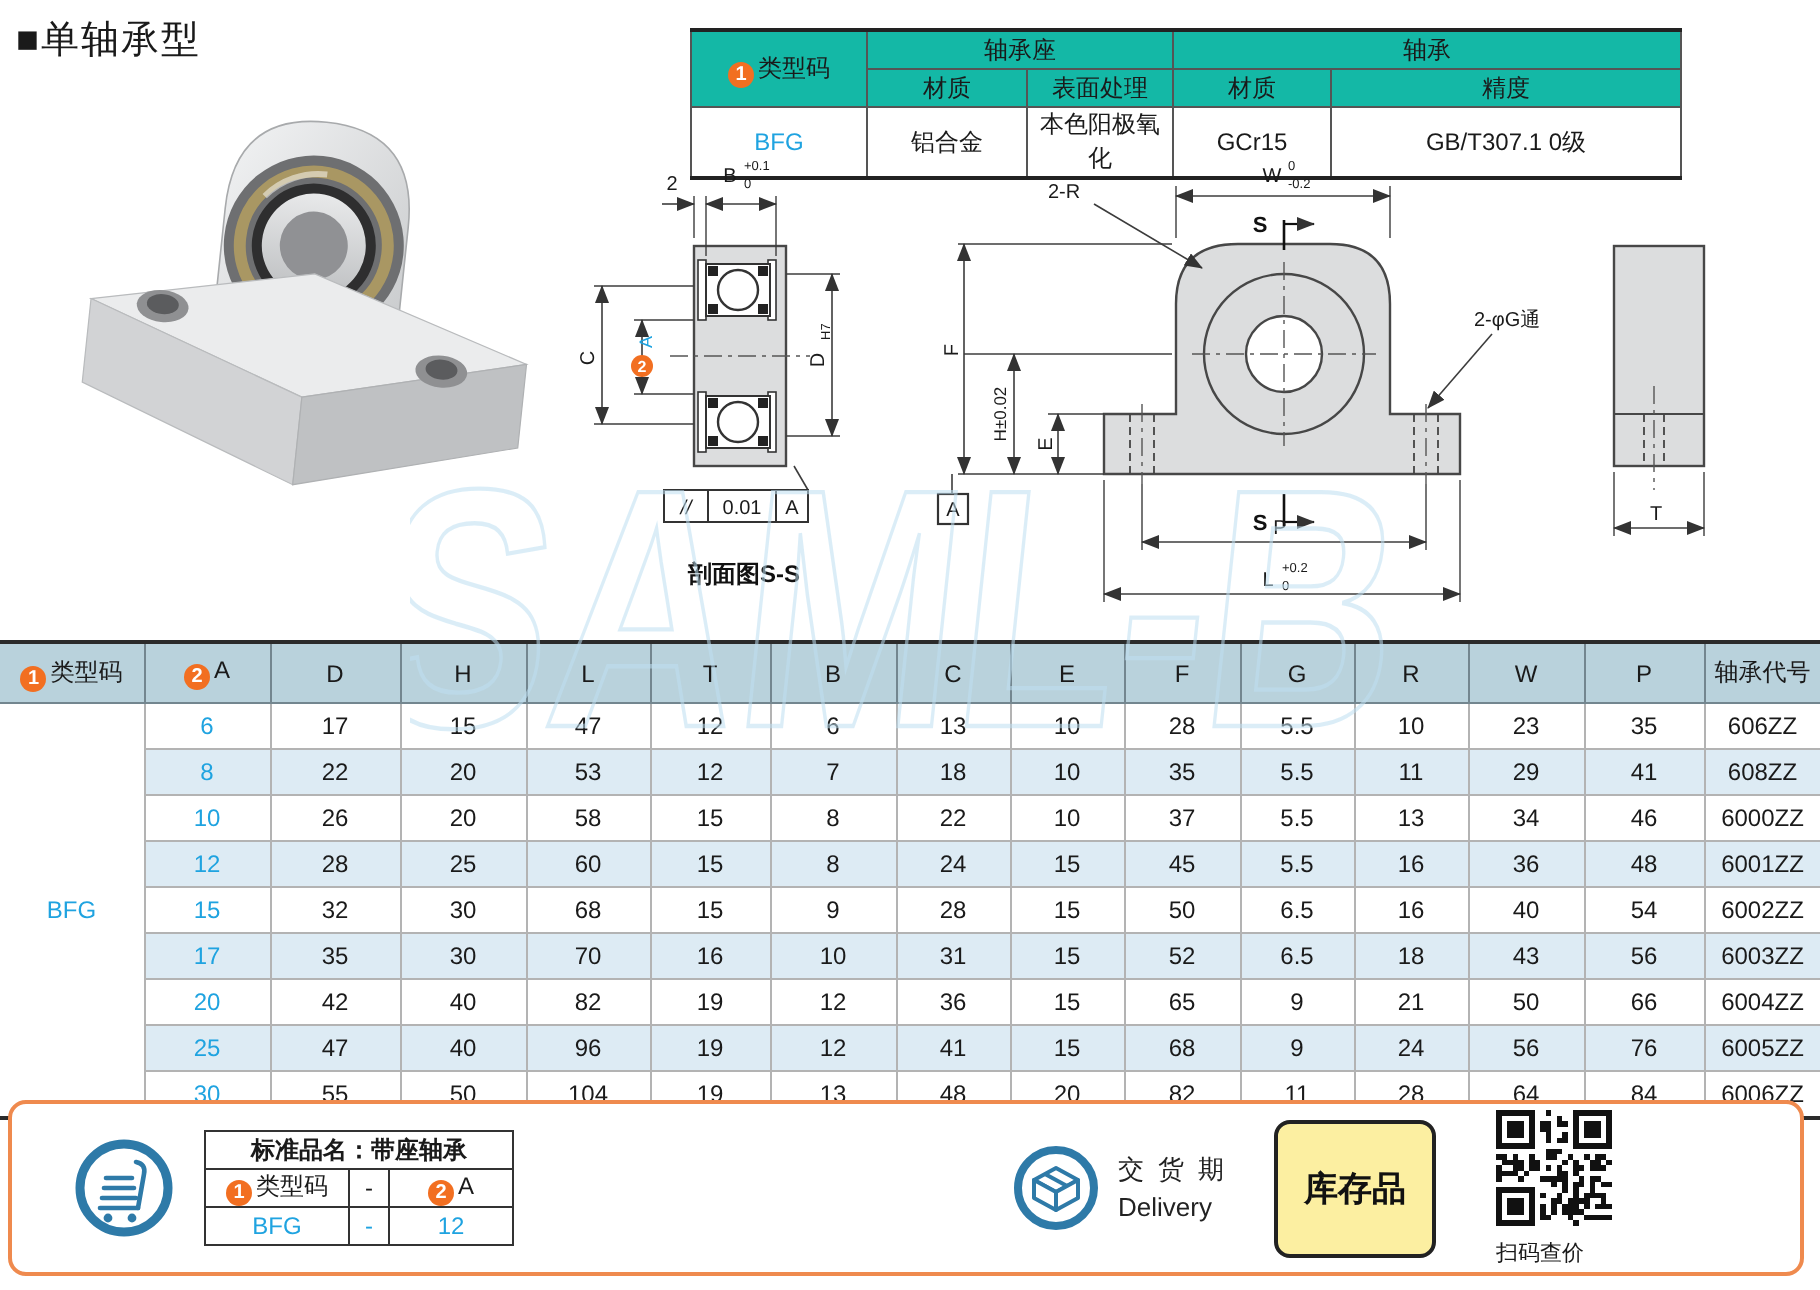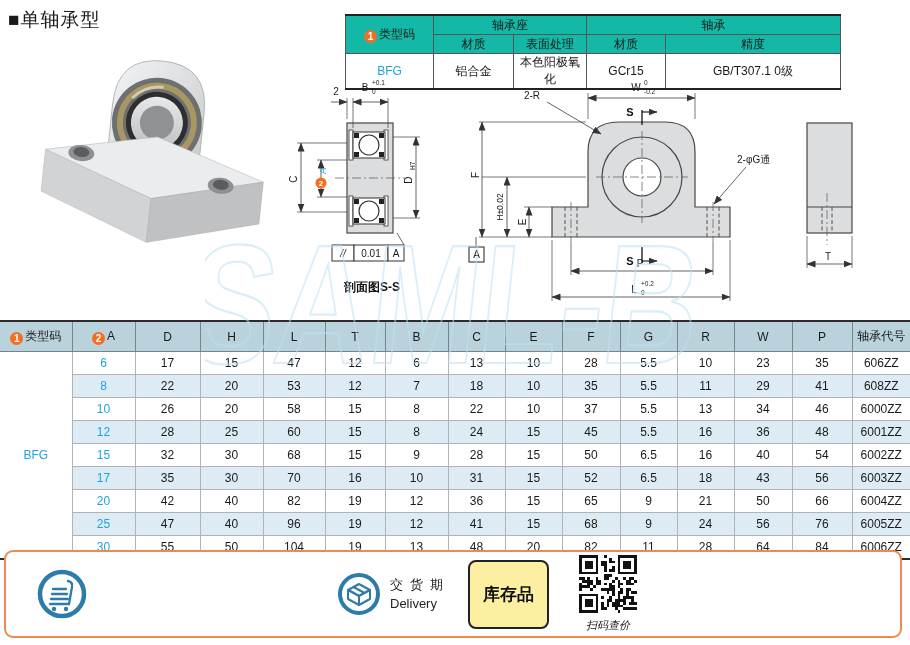--- a/index.html
+++ b/index.html
@@ -33,21 +33,21 @@
   .bottom-box{top:550px;left:4px;width:898px;height:88px;border:2px solid #EF8A4E;border-radius:9px;
               box-sizing:border-box;display:flex;align-items:center;z-index:2;background:#fff;}
   .icn-txt{margin-left:8px;font-size:13px;line-height:19px;color:#222;}
   .cn-sp{letter-spacing:4px;}
   .order-table{margin-left:14px;font-size:12px;text-align:center;}
   .order-table td{border:1px solid #333;height:18px;padding:0 3px;}
   .ot-title{font-weight:bold;}
   .delivery-group{margin-left:248px;display:flex;align-items:center;}
   .stock-btn{margin-left:18px;background:#FCEFA1;border:2px solid #222;border-radius:8px;
              font-size:17px;font-weight:bold;padding:21px 13px;color:#111;}
-  .qr-block{margin-left:30px;text-align:center;font-style:italic;}
+  .qr-block{margin-left:30px;text-align:left;}
   .qr-caption{font-size:11px;margin-top:1px;}
   
   .dtx{font-size:10px;fill:#1a1a1a;}
   .tol{font-size:6.5px;fill:#1a1a1a;}
   .cap{font-size:12px;font-weight:bold;fill:#111;}
 </style>
 </head>
 <body>
 
 <div class="abs page-title">■单轴承型</div>
@@ -458,20 +458,42 @@
     <g stroke="#2E7AA8" stroke-width="2.3" fill="none" stroke-linecap="round">
       <path d="M32,13 q5,1 4,6 l-3,17"></path>
       <line x1="17" y1="21" x2="30" y2="21"></line>
       <line x1="16" y1="26" x2="31" y2="26"></line>
       <line x1="15" y1="31" x2="32" y2="31"></line>
       <line x1="14" y1="36" x2="33" y2="36"></line>
     </g>
     <circle cx="18" cy="41" r="2.2" fill="#2E7AA8"></circle>
     <circle cx="30" cy="41" r="2.2" fill="#2E7AA8"></circle>
   </svg>
+  <table class="order-table">
+    <colgroup>
+        <col style="width:72px">
+        <col style="width:20px">
+        <col style="width:62px">
+      </colgroup>
+    <tbody>
+        <tr>
+          <td colspan="3" class="ot-title">标准品名：带座轴承</td>
+        </tr>
+    <tr>
+      <td><span class="badge">1</span><span>类型码</span></td>
+      <td>-</td>
+      <td><span class="badge">2</span><span>A</span></td>
+    </tr>
+    <tr class="blue">
+      <td>BFG</td>
+      <td>-</td>
+      <td>12</td>
+    </tr>
+  </tbody>
+    </table>
 
   <div class="delivery-group">
     <svg width="46" height="46" viewBox="0 0 46 46">
       <circle cx="23" cy="23" r="19" fill="#fff" stroke="#2E7AA8" stroke-width="4"></circle>
       <g stroke="#2E7AA8" stroke-width="2" fill="#fff" stroke-linejoin="round">
         <polygon points="12,19 23,13 34,19 23,25"></polygon>
         <polygon points="12,19 12,28 23,34 23,25"></polygon>
         <polygon points="34,19 34,28 23,34 23,25"></polygon>
         <line x1="17.5" y1="16" x2="28.5" y2="22"></line>
       </g>

